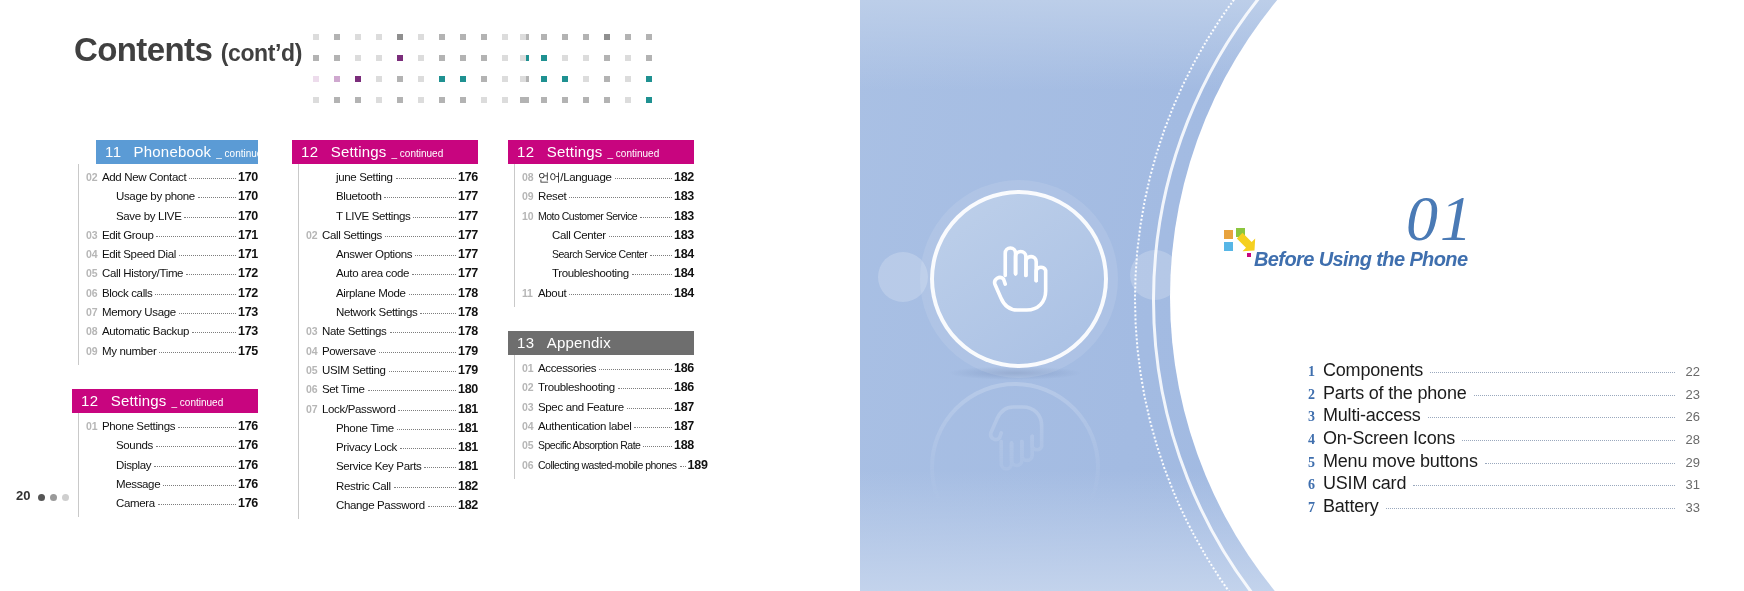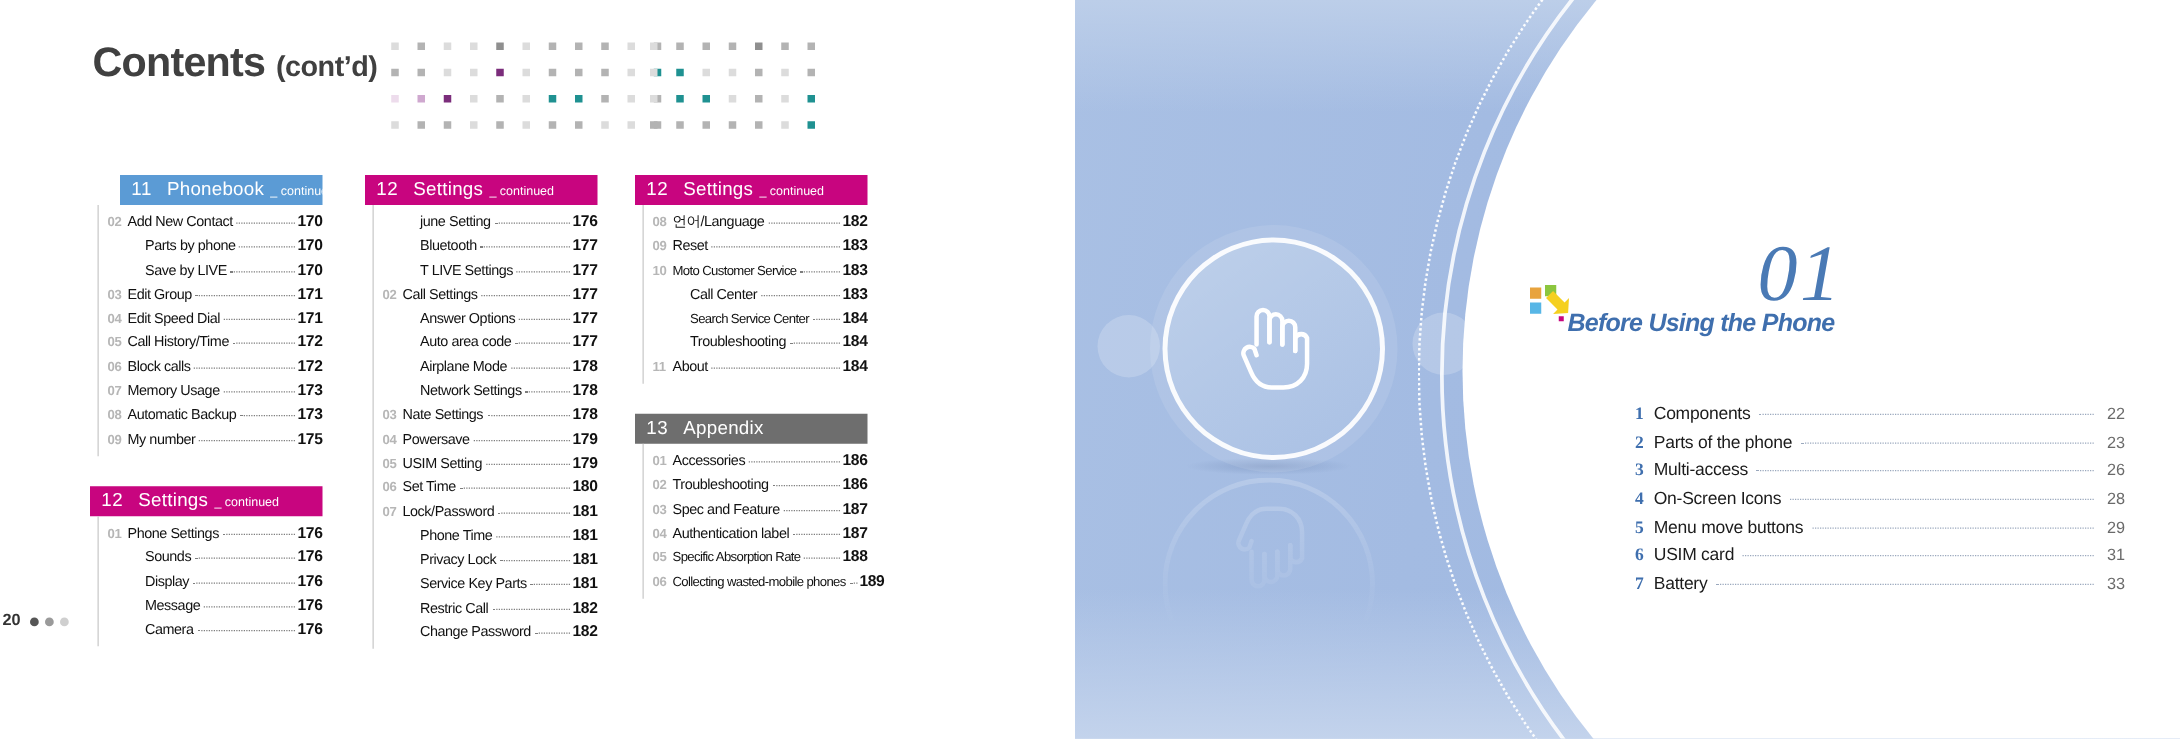--- a/index.html
+++ b/index.html
@@ -18,21 +18,21 @@
     position:absolute;left:74px;top:31px;
     font-size:33px;font-weight:700;color:#404040;letter-spacing:-0.6px;
     white-space:nowrap;
   }
   .toc-title .cont{font-size:23px;font-weight:700;letter-spacing:-0.4px;}
 
   .dotgrid{position:absolute;top:34px;left:313px;}
   .dotgrid .dot{position:absolute;width:6px;height:6px;}
 
   
-  .folio{position:absolute;left:2px;top:488px;width:60px;height:20px;padding-left:32px;}
+  .folio{position:absolute;left:16px;top:488px;width:60px;height:20px;padding-left:32px;}
   .folio .num{position:absolute;left:0;top:0;font-size:13px;font-weight:700;color:#333;}
   .folio .fd{position:absolute;top:6px;width:7px;height:7px;border-radius:50%;}
 
   
   .col{position:absolute;width:186px;}
   .col1{left:72px;top:140px;}
   .col2{left:292px;top:140px;}
   .col3{left:508px;top:140px;}
 
   .box{position:relative;margin-bottom:0;}
@@ -154,21 +154,21 @@
   }
   .sqicon{position:absolute;left:364px;top:228px;width:34px;height:32px;}
 
   .chaplist{position:absolute;left:448px;top:322px;width:392px;}
   .crow{display:flex;align-items:baseline;height:22.7px;white-space:nowrap;}
   .crow .cn{
     width:15px;flex:0 0 15px;
     font-family:"Liberation Serif","DejaVu Serif",serif;
     font-size:14px;font-weight:700;color:#3f6fae;
   }
-  .crow .ct{font-size:14px;color:#1b1b1b;letter-spacing:-0.2px;}
+  .crow .ct{font-size:18px;color:#1b1b1b;letter-spacing:-0.2px;margin-top:38px;}
   .crow .cl{
     flex:1 1 auto;min-width:8px;margin:0 5px 0 7px;
     border-bottom:1.2px dotted #9aa8bd;position:relative;top:-3px;height:1px;
   }
   .crow .cp{font-size:13px;color:#6a6a6a;min-width:20px;text-align:right;}
 </style>
 </head>
 <body>
 
 <div class="page">
@@ -267,21 +267,21 @@
           <div class="box-head" style="background: rgb(91, 155, 213); margin-left: 24px;"><span class="hn">11</span><span class="ht">Phonebook</span><span class="hc">_ continued</span></div>
           <div class="box-body">
             <div class="row">
               <span class="idx">02</span>
               <span class="lbl">Add New Contact</span>
               <span class="leader"></span>
               <span class="pg">170</span>
             </div>
             <div class="row sub">
               <span class="idx"></span>
-              <span class="lbl">Parts by phone</span>
+              <span class="lbl">Usage by phone</span>
               <span class="leader"></span>
               <span class="pg">170</span>
             </div>
             <div class="row sub">
               <span class="idx"></span>
               <span class="lbl">Save by LIVE</span>
               <span class="leader"></span>
               <span class="pg">170</span>
             </div>
             <div class="row">

